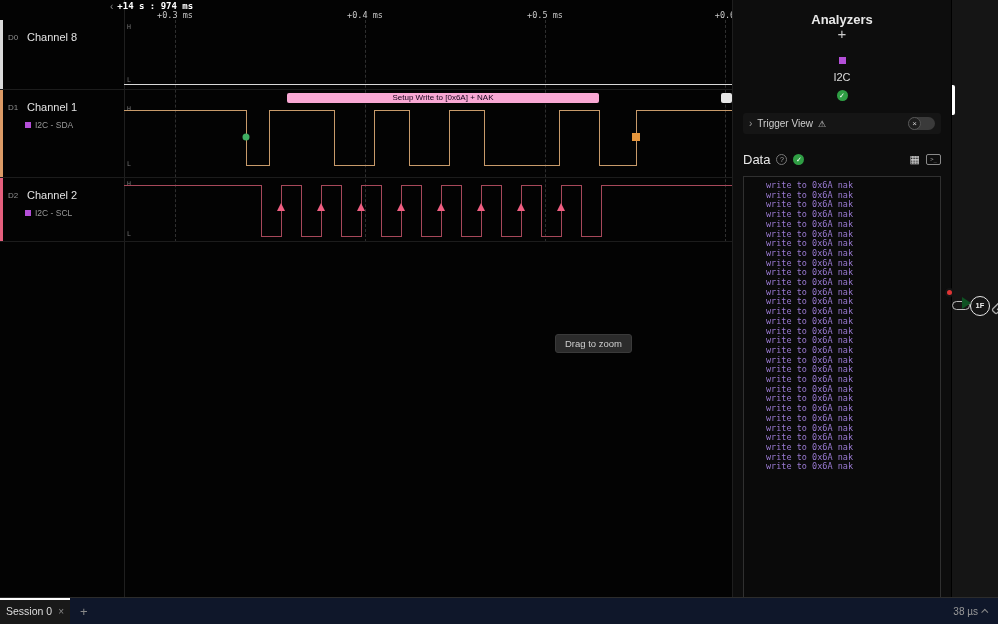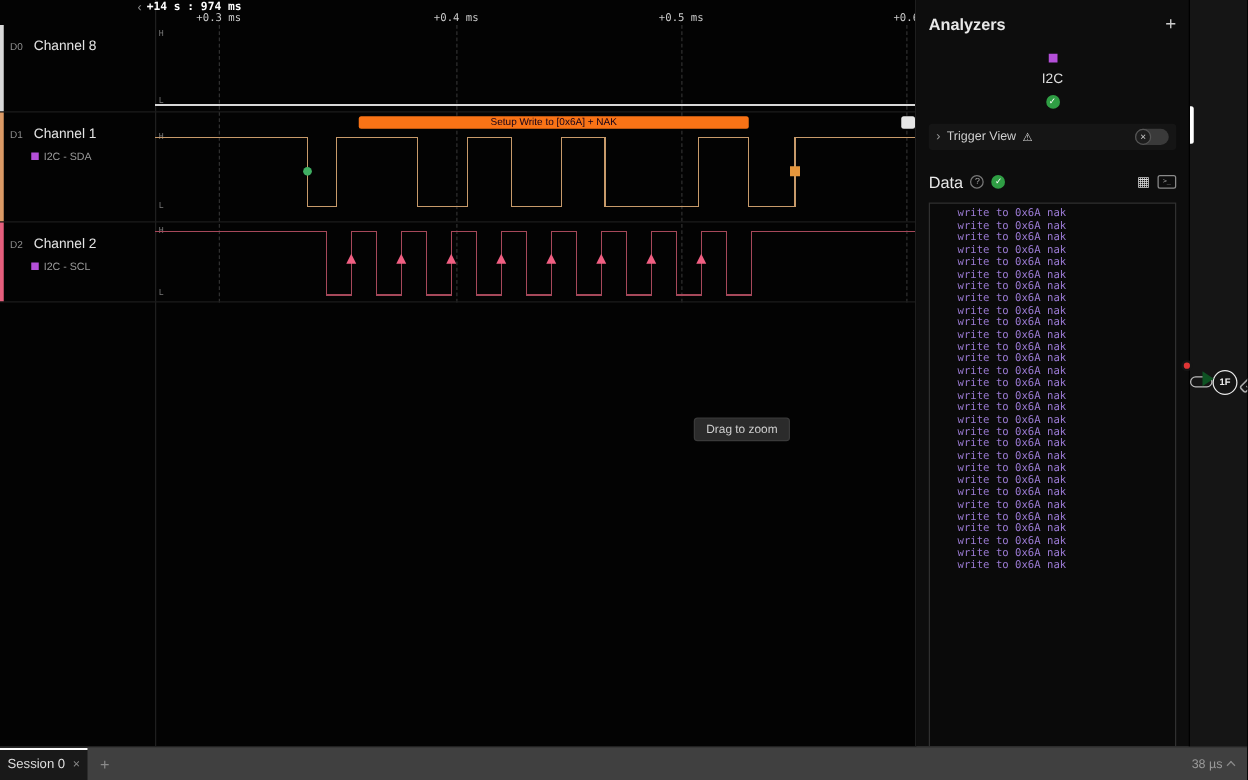--- a/index.html
+++ b/index.html
@@ -24,28 +24,28 @@
   .ch-strip { position:absolute; left:0; top:0; bottom:0; width:3px; }
   .ch-id { position:absolute; left:8px; top:13px; color:#8f8f8f; font-size:8px; }
   .ch-name { position:absolute; left:27px; top:11px; color:#e3e3e3; font-size:11px; }
   .ch-sub { position:absolute; left:25px; top:30px; display:flex; align-items:center; gap:4px; }
   .ch-sub-swatch { width:6px; height:6px; background:#b44fd8; }
   .ch-sub-text { color:#9a9a9a; font-size:8.5px; }
   .ch-wave { position:relative; flex:1; }
   .hl { position:absolute; left:3px; color:#787878; font-size:6.5px; font-family:"DejaVu Sans Mono", monospace; }
   .wave-svg { position:absolute; left:0; top:0; }
 
-  .annotation-bar { position:absolute; top:3px; left:163px; width:312px; height:10px; background:#f97316; border-radius:2px; color:#14001a; font-size:8px; line-height:10px; text-align:center; white-space:nowrap; overflow:hidden; }
+  .annotation-bar { position:absolute; top:3px; left:163px; width:312px; height:10px; background:#f9a8d4; border-radius:2px; color:#14001a; font-size:8px; line-height:10px; text-align:center; white-space:nowrap; overflow:hidden; }
   .annotation-partial { position:absolute; top:3px; left:597px; width:11px; height:10px; background:#e6e6e6; border-radius:2px; }
 
   .zoom-tooltip { position:absolute; left:555px; top:334px; background:#2b2b2b; border:1px solid #3a3a3a; border-radius:3px; padding:3px 9px; color:#cfcfcf; font-size:9.5px; }
 
   
   .side-panel { width:218px; background:#0d0d0d; padding:0 10px; overflow:hidden; }
-  .panel-header { margin-top:12px; display:flex; align-items:center; }
+  .panel-header { margin-top:12px; display:flex; align-items:center;flex-direction:column; }
   .panel-title { color:#e8e8e8; font-size:13px; font-weight:bold; flex:1; }
   .plus-btn { color:#cccccc; font-size:15px; line-height:14px; cursor:default; }
   .analyzer-item { margin-top:16px; display:flex; align-items:center; gap:7px;flex-direction:column; }
   .analyzer-swatch { width:7px; height:7px; background:#b44fd8; }
   .analyzer-name { color:#dddddd; font-size:11px; }
   .check-badge { width:11px; height:11px; border-radius:50%; background:#2f9e44; color:#fff; font-size:7px; line-height:11px; text-align:center; }
   .trigger-row { margin-top:12px; background:#151515; border-radius:3px; padding:4px 6px; display:flex; align-items:center; gap:5px; }
   .trigger-chevron { color:#9a9a9a; font-size:10px; }
   .trigger-label { color:#cfcfcf; font-size:10px; }
   .warn-icon { color:#d8d8d8; font-size:9px; }
@@ -69,21 +69,21 @@
   .tb-icon { width:24px; height:24px; display:flex; align-items:center; justify-content:center; }
   .tb-gap { margin-top:14px; }
   .device-glyph { width:18px; height:9px; border:1.5px solid #bbb; border-radius:5px; }
   .analyzers-badge { width:20px; height:20px; border:1.5px solid #e8e8e8; border-radius:50%; color:#eee; font-size:7.5px; font-weight:bold; line-height:17px; text-align:center; }
   .menu-glyph { width:14px; }
   .menu-glyph div { height:1.5px; background:#aaa; margin:3px 0; }
   .bottom-spacer { flex:1; }
   .mb { margin-bottom:11px; }
 
   
-  .status-bar { height:27px; background:#404040; border-top:1px solid #2c2c2c; display:flex; align-items:center; }
+  .status-bar { height:27px; background:#0f172a; border-top:1px solid #2c2c2c; display:flex; align-items:center; }
   .session-tab { height:100%; width:70px; background:#191919; box-shadow:inset 0 2px 0 #fff; display:flex; align-items:center; justify-content:center; gap:6px; color:#ddd; font-size:10.5px; }
   .tab-close { color:#888; font-size:10px; }
   .add-tab { margin-left:10px; color:#8a8a8a; font-size:13px; }
   .duration { margin-right:10px; display:flex; align-items:center; gap:5px; color:#999; font-size:10px; }
   .chev-up { width:5px; height:5px; border-left:1.5px solid #8a8a8a; border-top:1.5px solid #8a8a8a; transform:rotate(45deg) translateY(1px); }
 </style>
 </head>
 <body>
 
 <div class="app">

